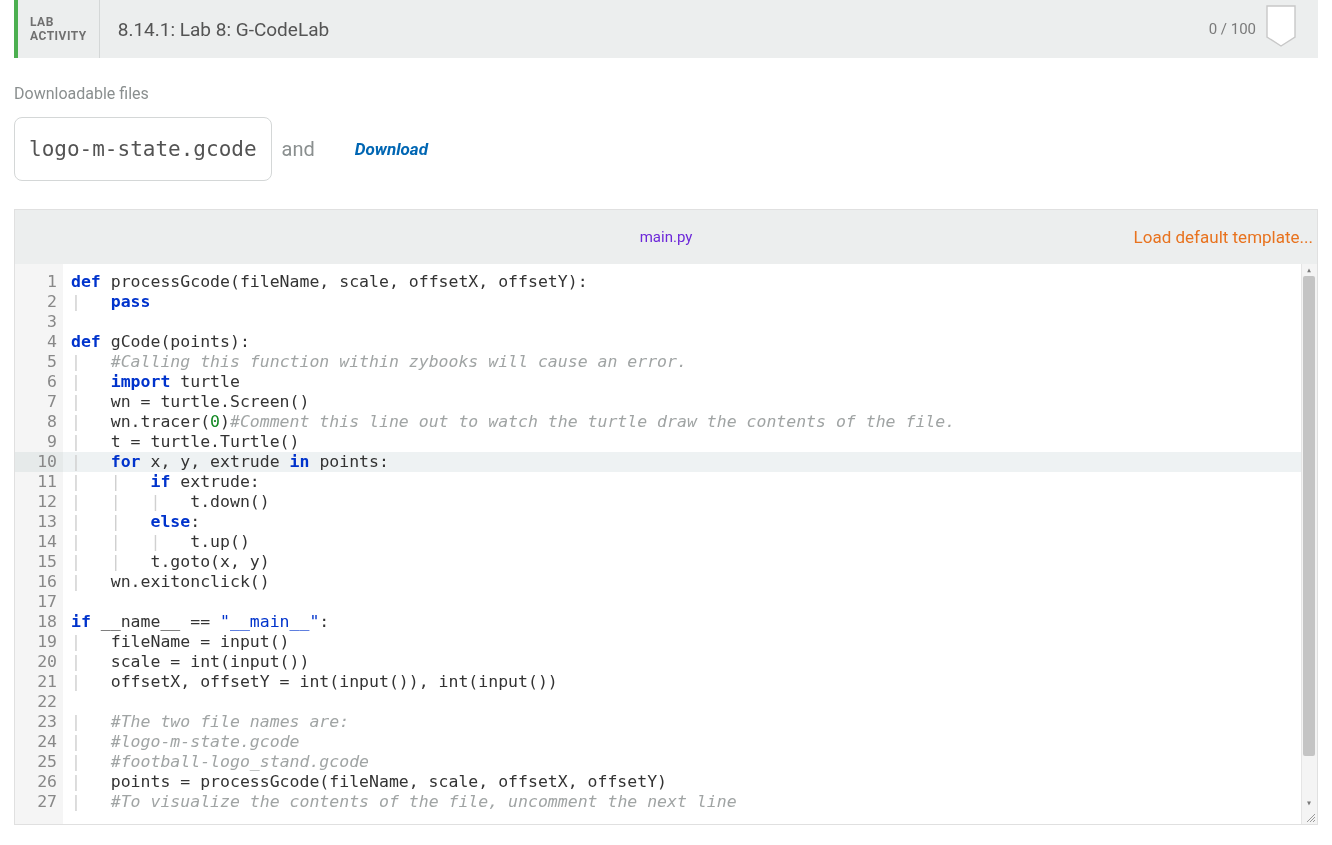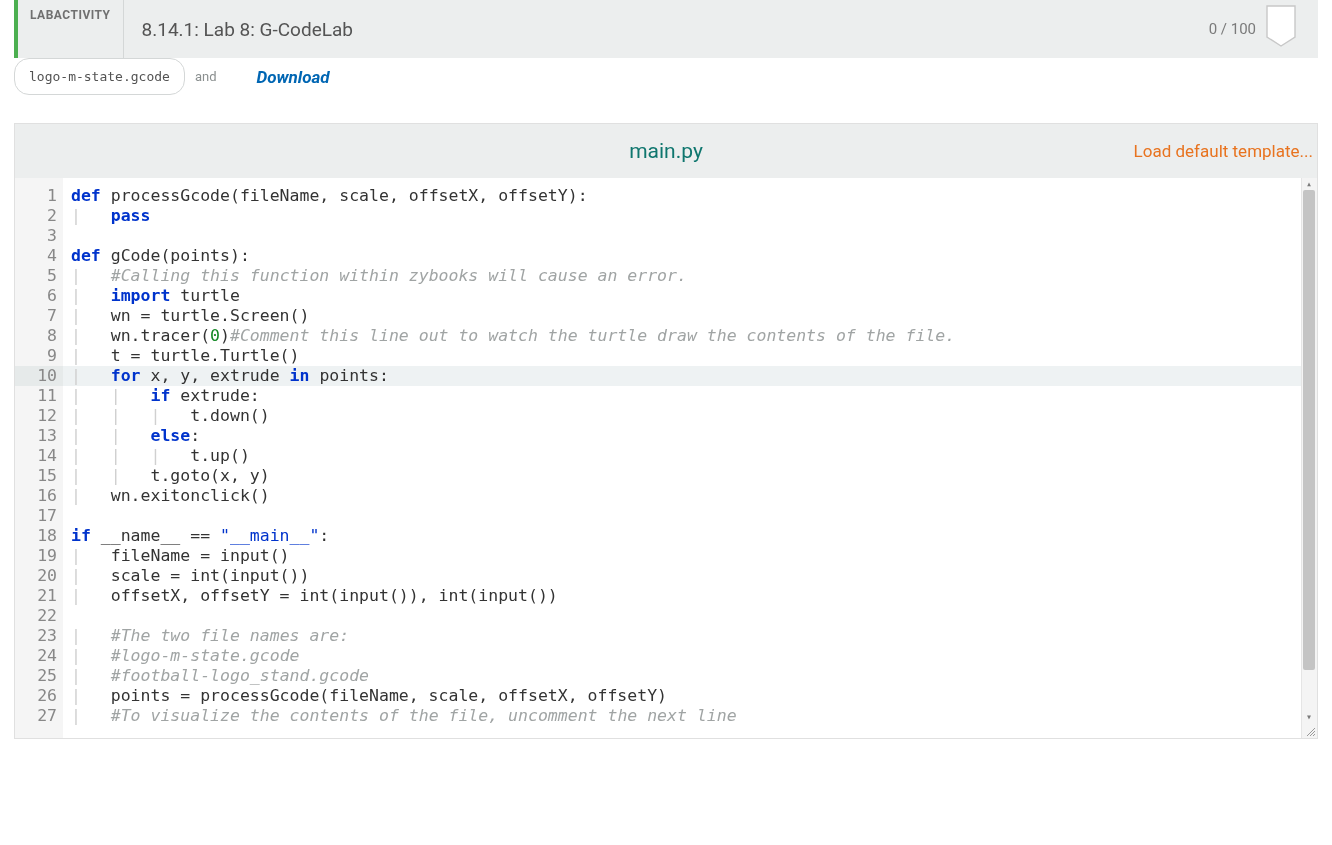--- a/index.html
+++ b/index.html
@@ -24,21 +24,21 @@
     margin-top: 0;
   }
   .header-bar .green-strip {
     width: 4px;
     background: #4caf50;
   }
   .header-bar .label-box {
     padding: 8px 12px;
     border-right: 1px solid #d4d7d7;
     display: flex;
-    flex-direction: row;
+    flex-direction: column;
     justify-content: center;
     color: #707070;
     font-size: 12px;
     font-weight: 700;
     letter-spacing: 0.5px;
     line-height: 1.2;
   }
   .header-bar .title {
     flex: 1;
     display: flex;
@@ -70,30 +70,30 @@
     padding-left: 0;
   }
   .files-row {
     display: flex;
     align-items: center;
     gap: 10px;
     margin-bottom: 28px;
   }
   .file-chip {
     border: 1px solid #d4d7d7;
-    border-radius: 15px;
-    padding: 10px 14px;
+    border-radius: 8px;
+    padding: 19px 14px;
     font-family: "Consolas", "Menlo", "Monaco", monospace;
-    font-size: 13px;
+    font-size: 21px;
     color: #535353;
     background: #fff;
   }
   .and-sep {
     color: #8a8f8f;
-    font-size: 13px;
+    font-size: 20px;
   }
   .download-link {
     margin-left: 30px;
     color: #0066b3;
     font-weight: 700;
     font-size: 17px;
     cursor: pointer;
     font-style: italic;
   }
   .editor-panel {
@@ -103,22 +103,22 @@
     background: #eceeee;
     display: flex;
     align-items: center;
     height: 54px;
     position: relative;
   }
   .editor-header .fname {
     position: absolute;
     left: 50%;
     transform: translateX(-50%);
-    font-size: 21px;
-    color: #0f766e;
+    font-size: 15px;
+    color: #6d28d9;
   }
   .editor-header .tmpl-link {
     margin-left: auto;
     padding-right: 4px;
     color: #e8731f;
     font-size: 17px;
     cursor: pointer;
   }
   .code-wrap {
     display: flex;
@@ -214,20 +214,21 @@
     <div class="score">
       <span>0 / 100</span>
       <span class="bookmark">
         <svg width="30" height="42" viewBox="0 0 30 42">
           <path d="M1 1 H29 V32 L15 41 L1 32 Z" fill="#fff" stroke="#c8c8c8" stroke-width="1.4"></path>
         </svg>
       </span>
     </div>
   </div>
 
+  <div class="section-label">Downloadable files</div>
   <div class="files-row">
     <span class="file-chip">logo-m-state.gcode</span>
     <span class="and-sep">and</span>
     <span class="download-link">Download</span>
   </div>
 
   <div class="editor-panel">
     <div class="editor-header">
       <span class="fname">main.py</span>
       <span class="tmpl-link">Load default template...</span>

